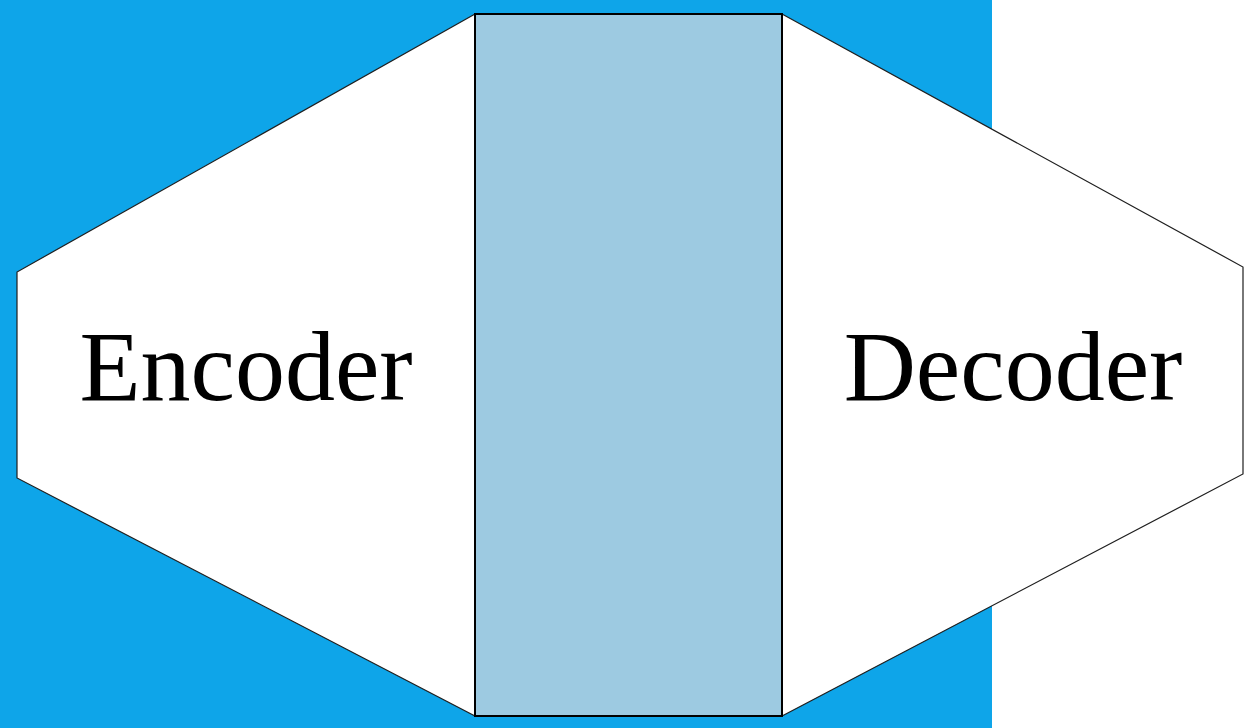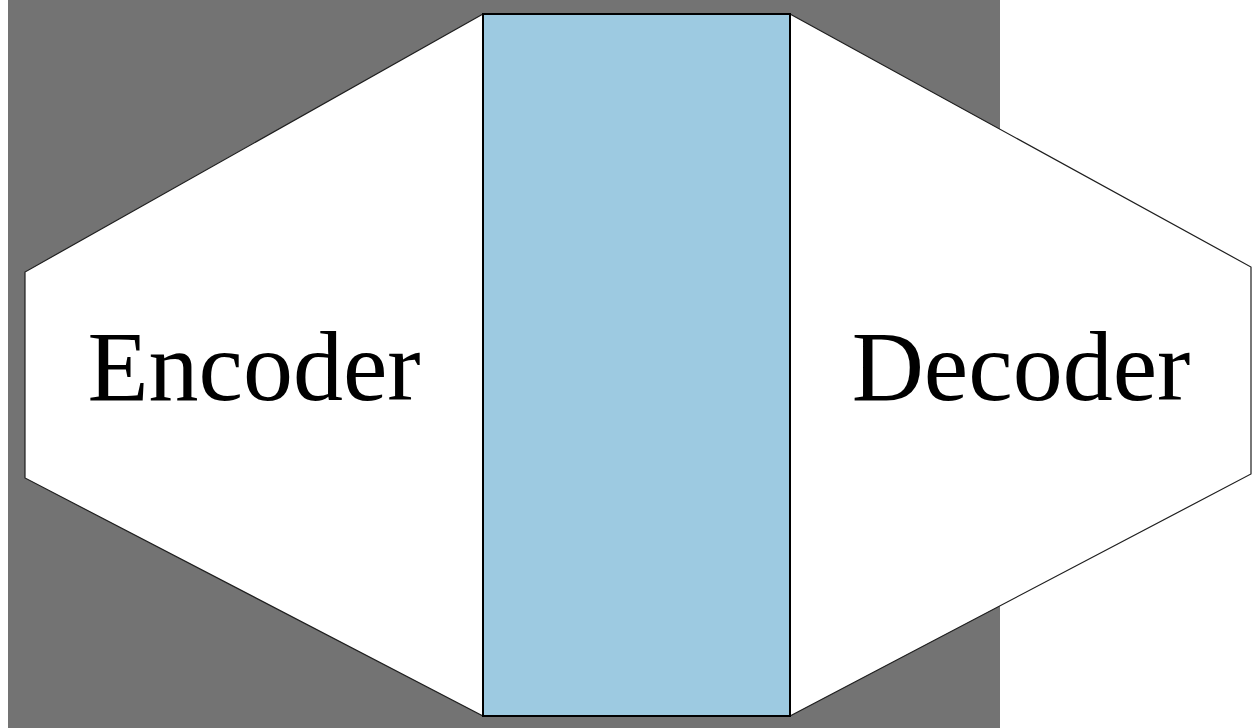--- a/index.html
+++ b/index.html
@@ -7,22 +7,21 @@
     padding: 0;
     width: 1256px;
     height: 728px;
     background: #ffffff;
     overflow: hidden;
   }
   .diagram-wrap {
     position: relative;
     width: 992px;
     height: 728px;
-    background: #737373;
-    margin-left: 8px;
+    background: #0ea5e9;
   }
   svg.diagram {
     display: block;
     width: 1256px;
     height: 728px;
   }
   .funnel-shape {
     stroke: #1f1f1f;
     stroke-width: 1.2;
     stroke-linejoin: miter;

